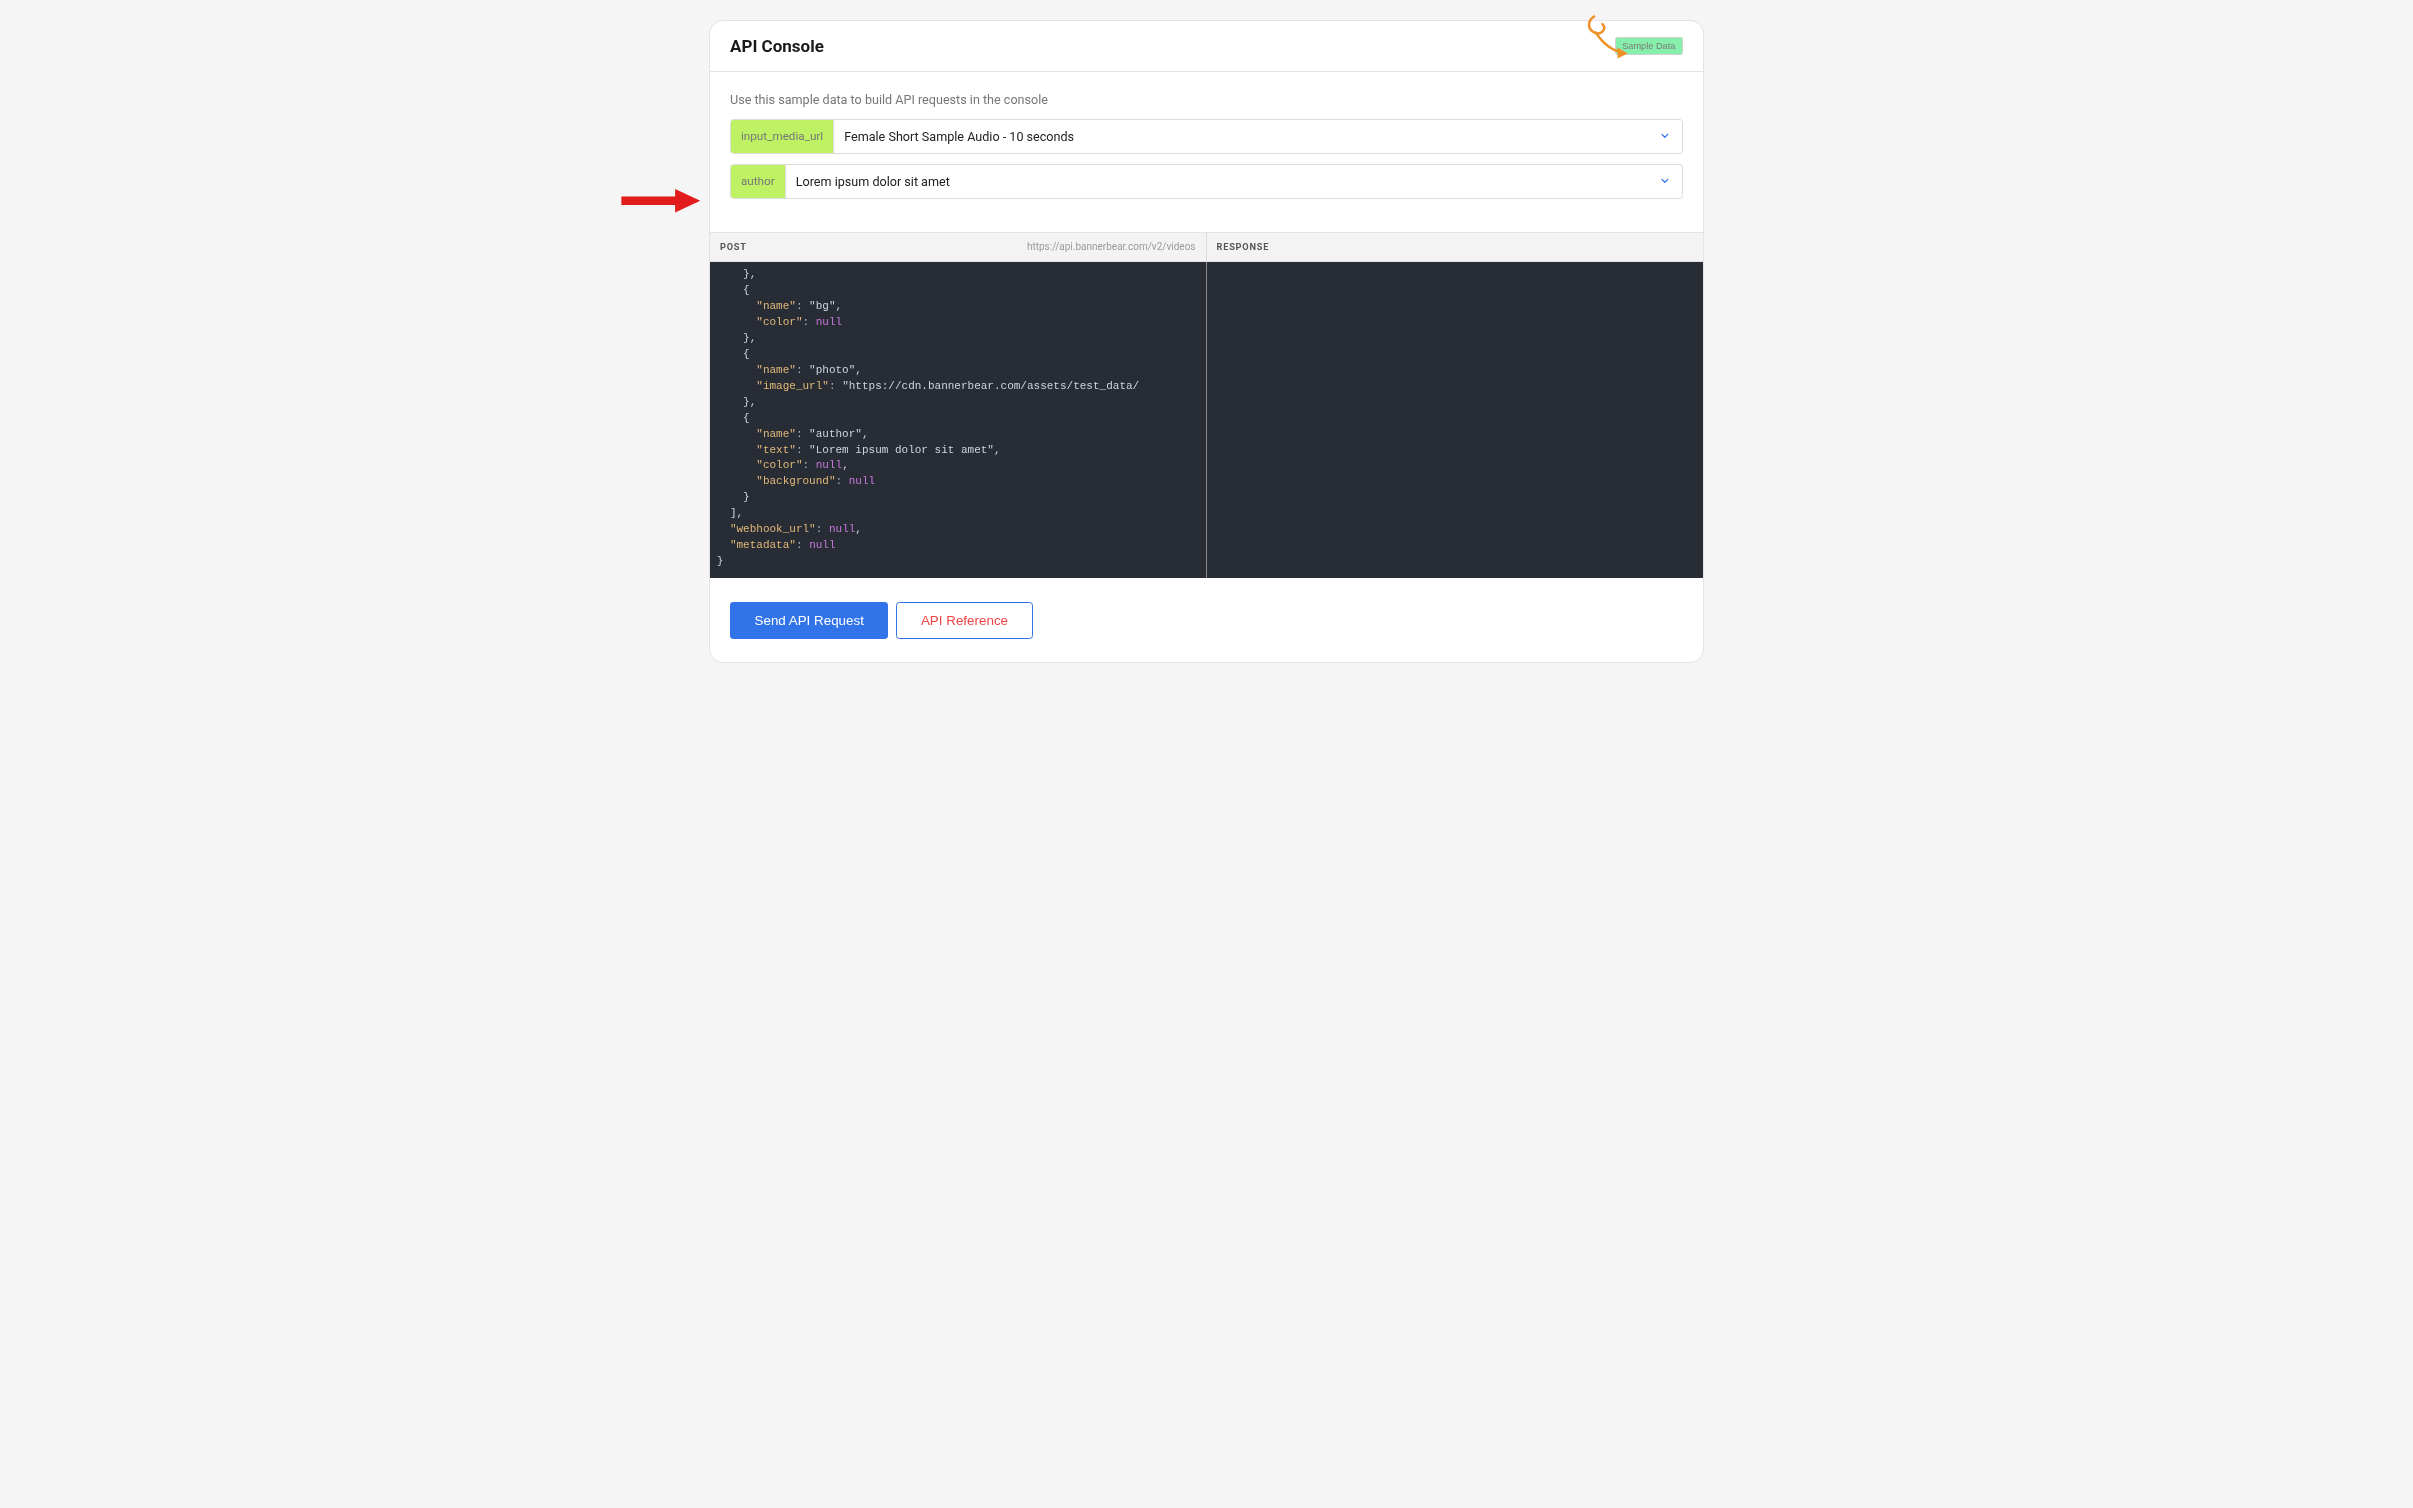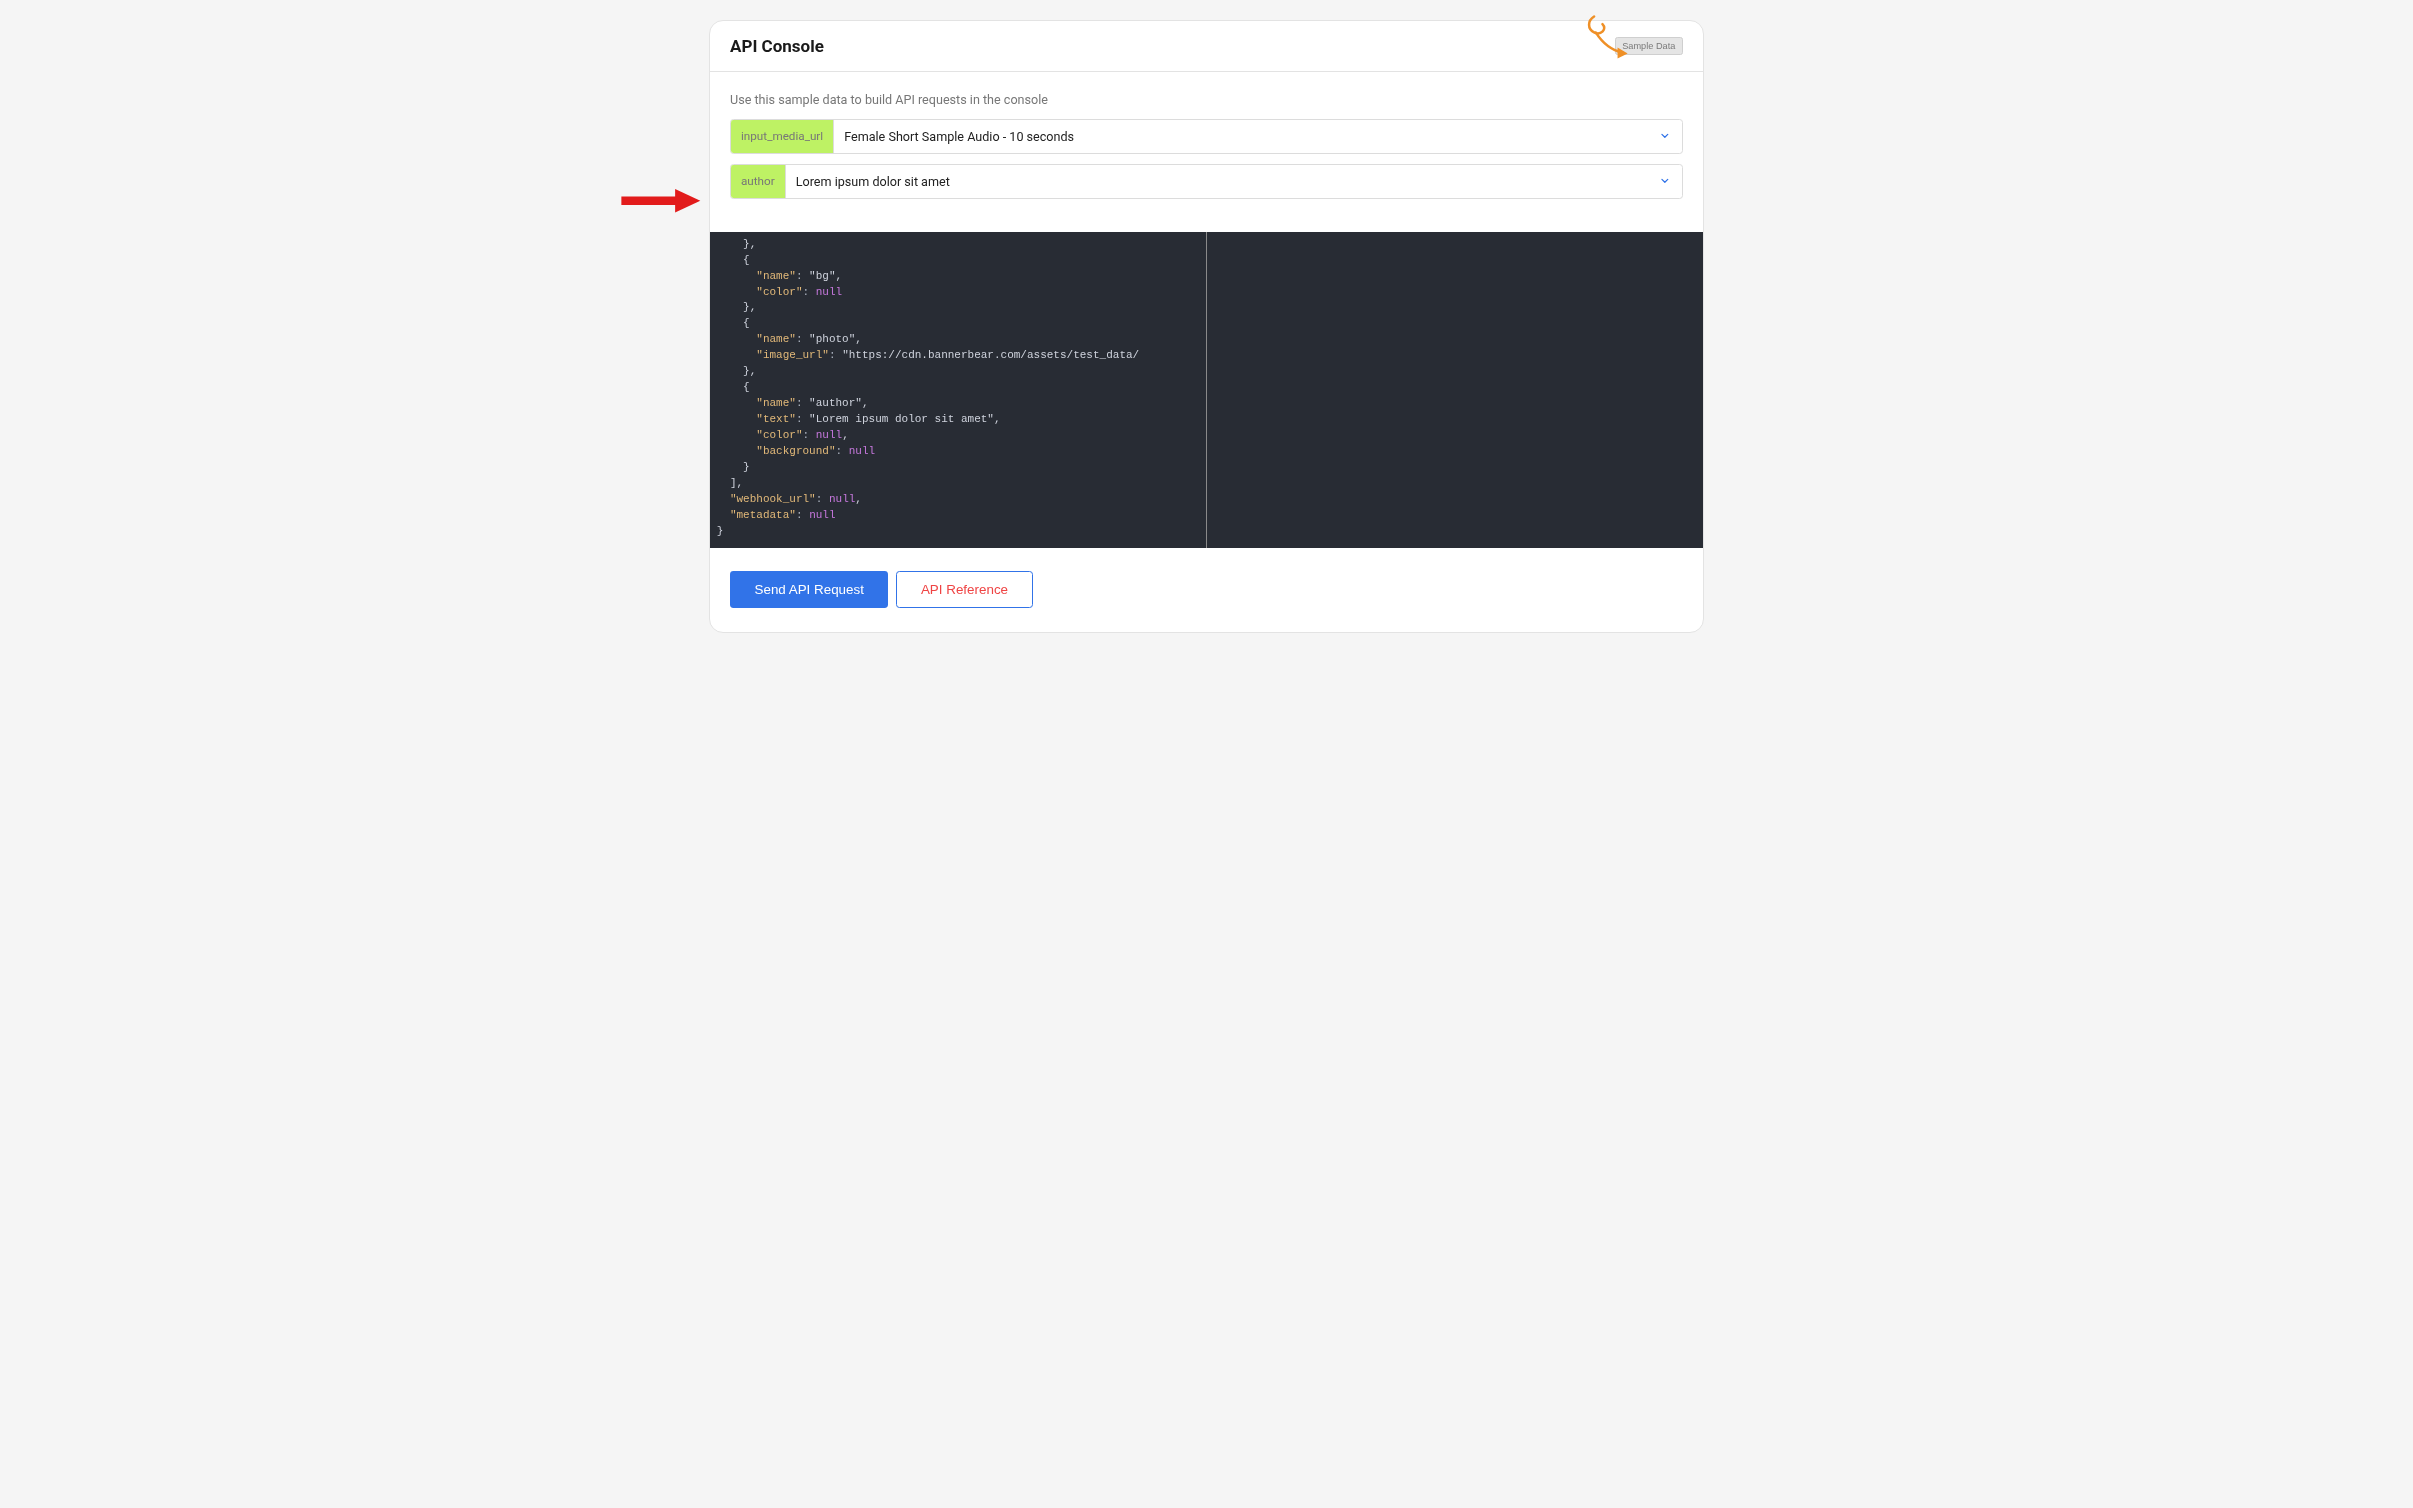--- a/index.html
+++ b/index.html
@@ -33,21 +33,21 @@
       font-size: 17px;
       font-weight: 700;
       color: #1a1a1a;
     }
     .sample-data-btn {
       font-size: 9.2px;
       color: #7a7a7a;
       border: 0.8px solid #cfcfcf;
       border-radius: 2.5px;
       padding: 3.4px 6.7px;
-      background: #e5e5e5;
+      background: #86efac;
       cursor: pointer;
     }
     .hint-text {
       color: #777;
       font-size: 12.6px;
       padding: 20px 20px 11.7px 20px;
     }
     .field-row {
       display: flex;
       align-items: stretch;
@@ -235,20 +235,33 @@
       <div class="field-value">
         <span>Lorem ipsum dolor sit amet</span>
         <span class="chevron">
           <svg viewBox="0 0 24 24">
               <path d="M6 9l6 6 6-6" fill="none" stroke="#3173e8" stroke-width="2.5" stroke-linecap="round" stroke-linejoin="round"></path>
             </svg>
         </span>
       </div>
     </div>
 
+    <div class="req-resp-bar">
+      <div class="req-col">
+        <div class="req-header">
+          <span class="pill-label">POST</span>
+          <span class="endpoint-url">https://api.bannerbear.com/v2/videos</span>
+        </div>
+      </div>
+      <div class="resp-col">
+        <div class="resp-header">
+          <span class="pill-label">RESPONSE</span>
+        </div>
+      </div>
+    </div>
 
     <div class="code-area">
       <div class="code-pane" id="code-pane">    },
     {
       <span class="tok-key">"name"</span><span class="tok-punc">:</span> "bg",
       <span class="tok-key">"color"</span><span class="tok-punc">:</span> <span class="tok-null">null</span>
     },
     {
       <span class="tok-key">"name"</span><span class="tok-punc">:</span> "photo",
       <span class="tok-key">"image_url"</span><span class="tok-punc">:</span> "https://cdn.bannerbear.com/assets/test_data/

